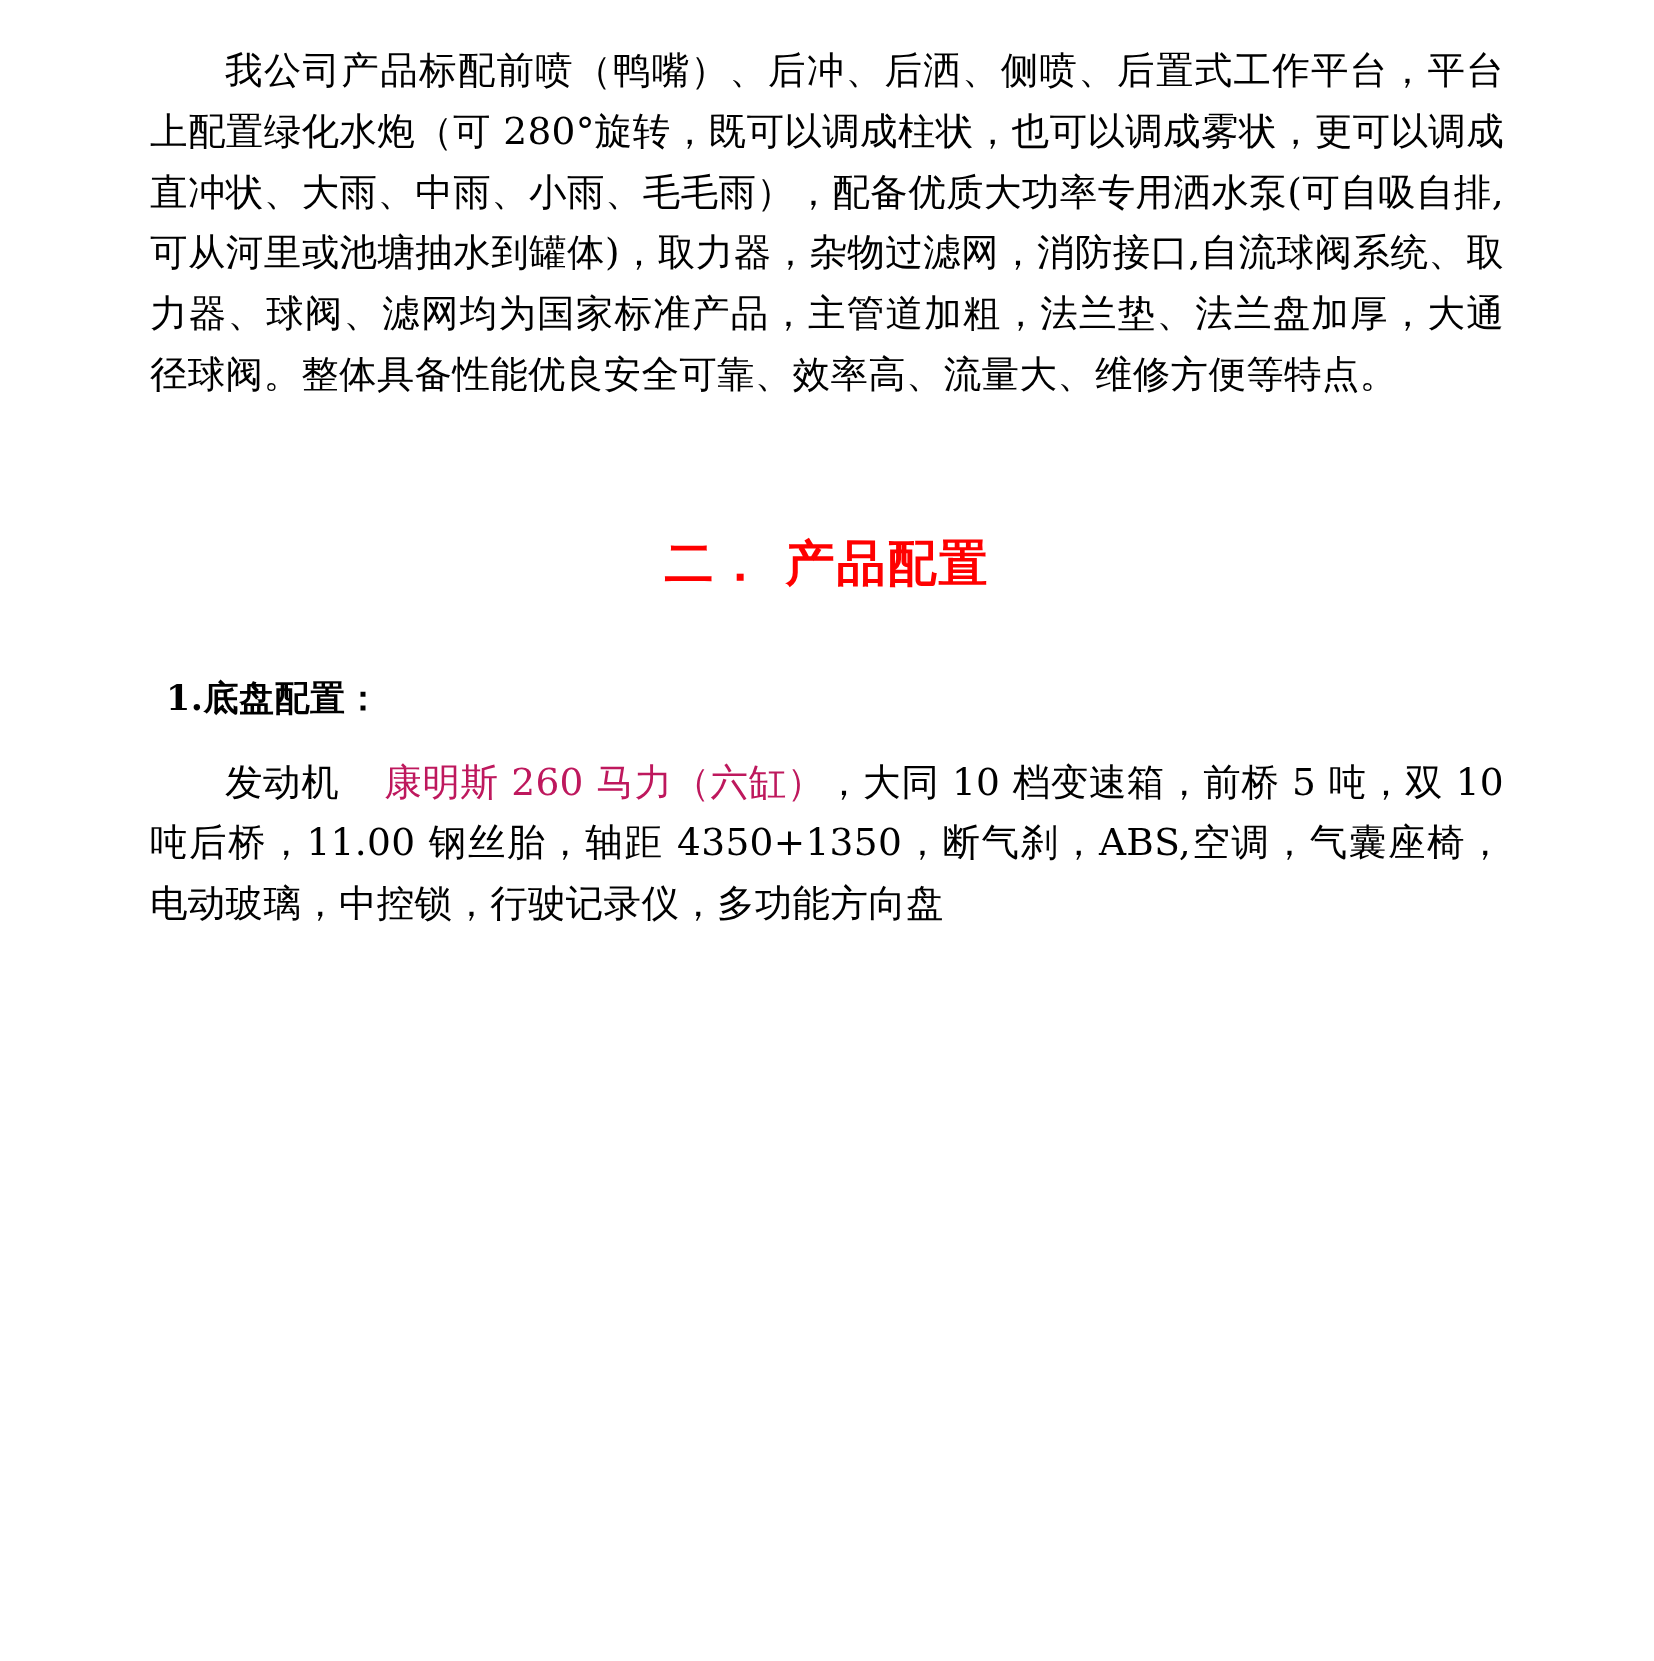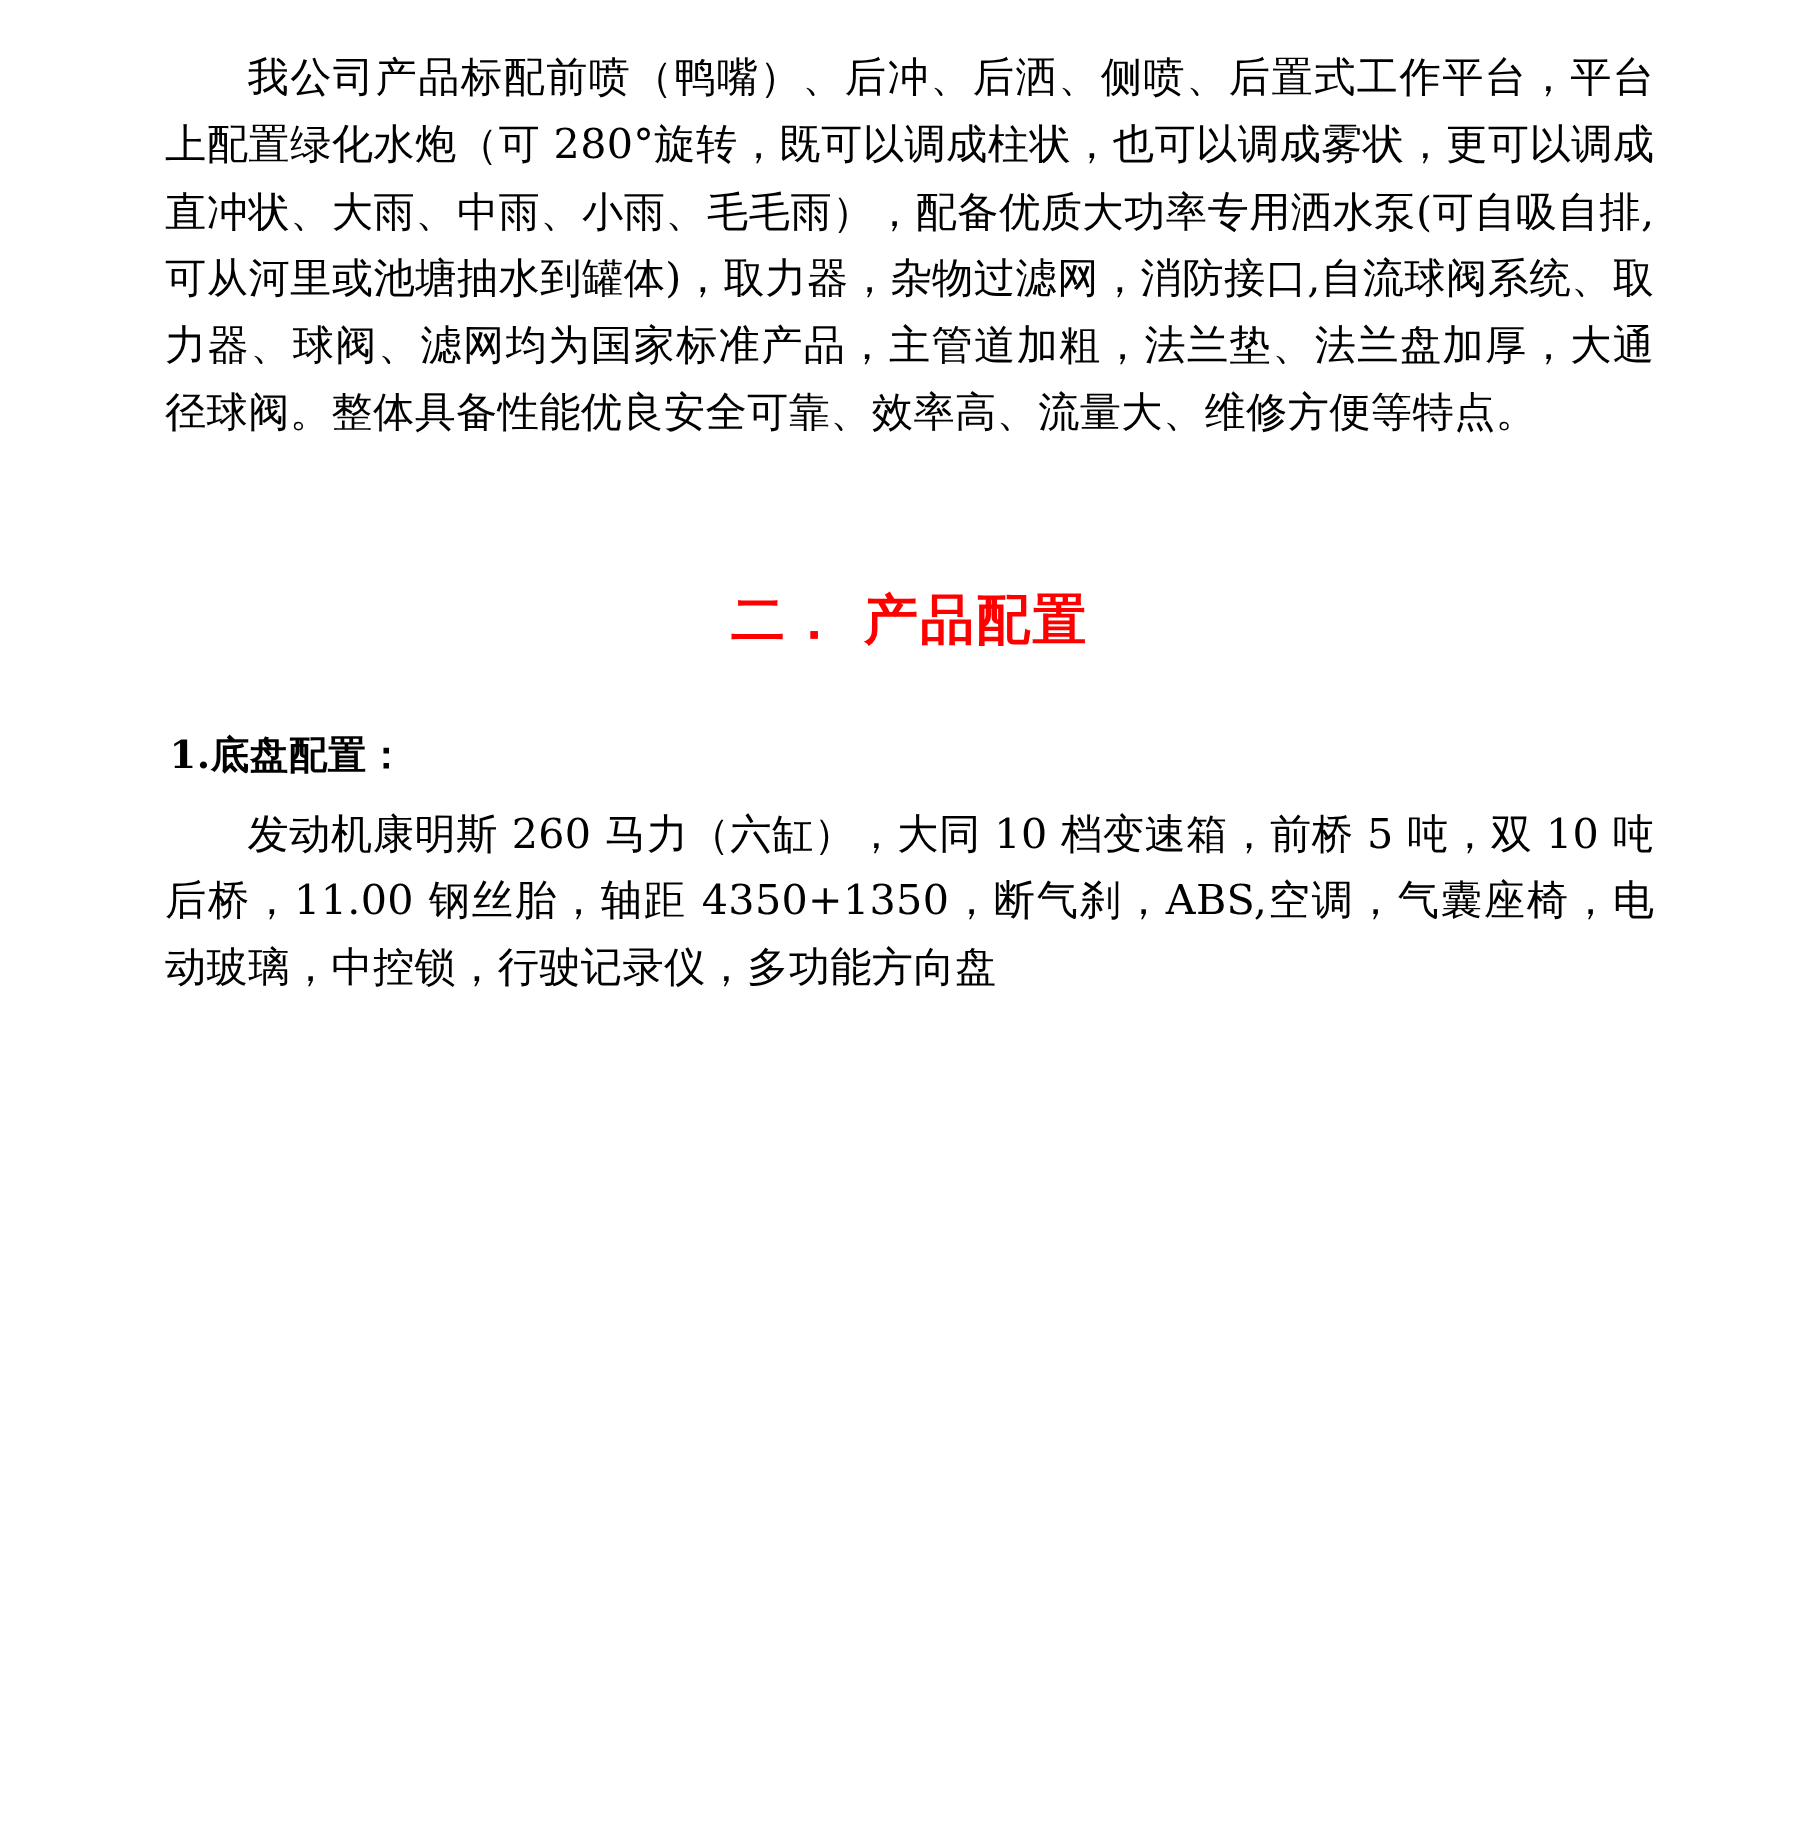--- a/index.html
+++ b/index.html
@@ -43,25 +43,26 @@
     margin: 0;
     text-indent: 2em;
     letter-spacing: 0.3px;
   }
   .par-spacer {
     height: 8px;
   }
   .sub-heading {
     font-size: 35px;
     font-weight: bold;
-    margin: 4px;
+    margin: 16px;
     letter-spacing: 0.5px;
   }
   .red {
-    color: #000000;
+    color: #be185d;
+    margin-left: 45px;
   }
   .block-intro {
     margin-top: 32px;
   }
   .gap-before-h2 {
     height: 126px;
   }
   .gap-after-h2 {
     height: 62px;
   }

